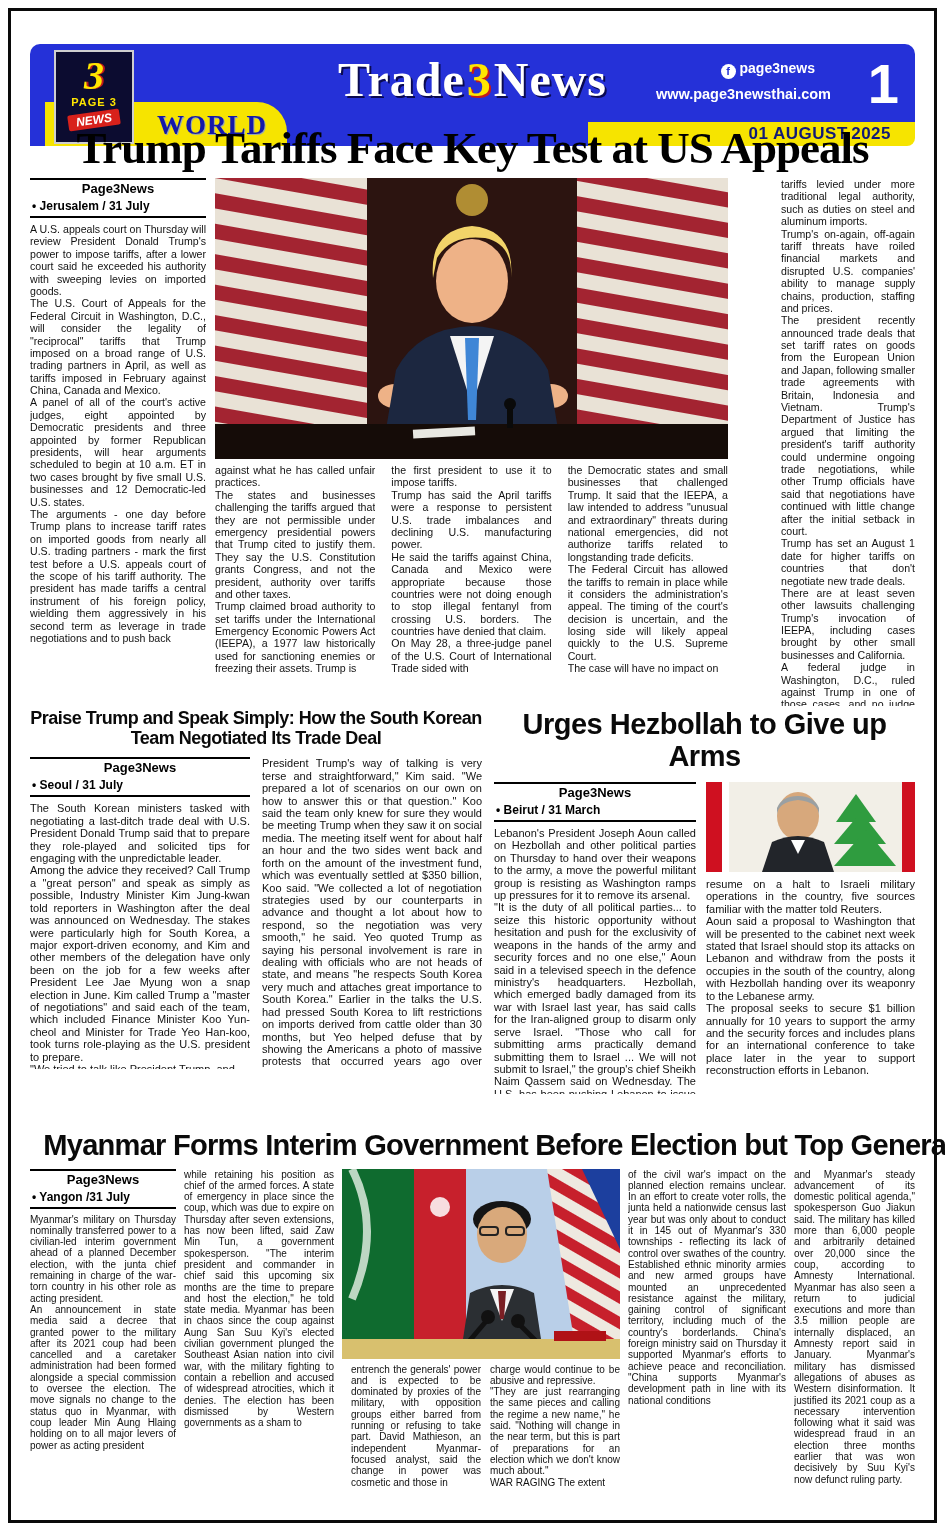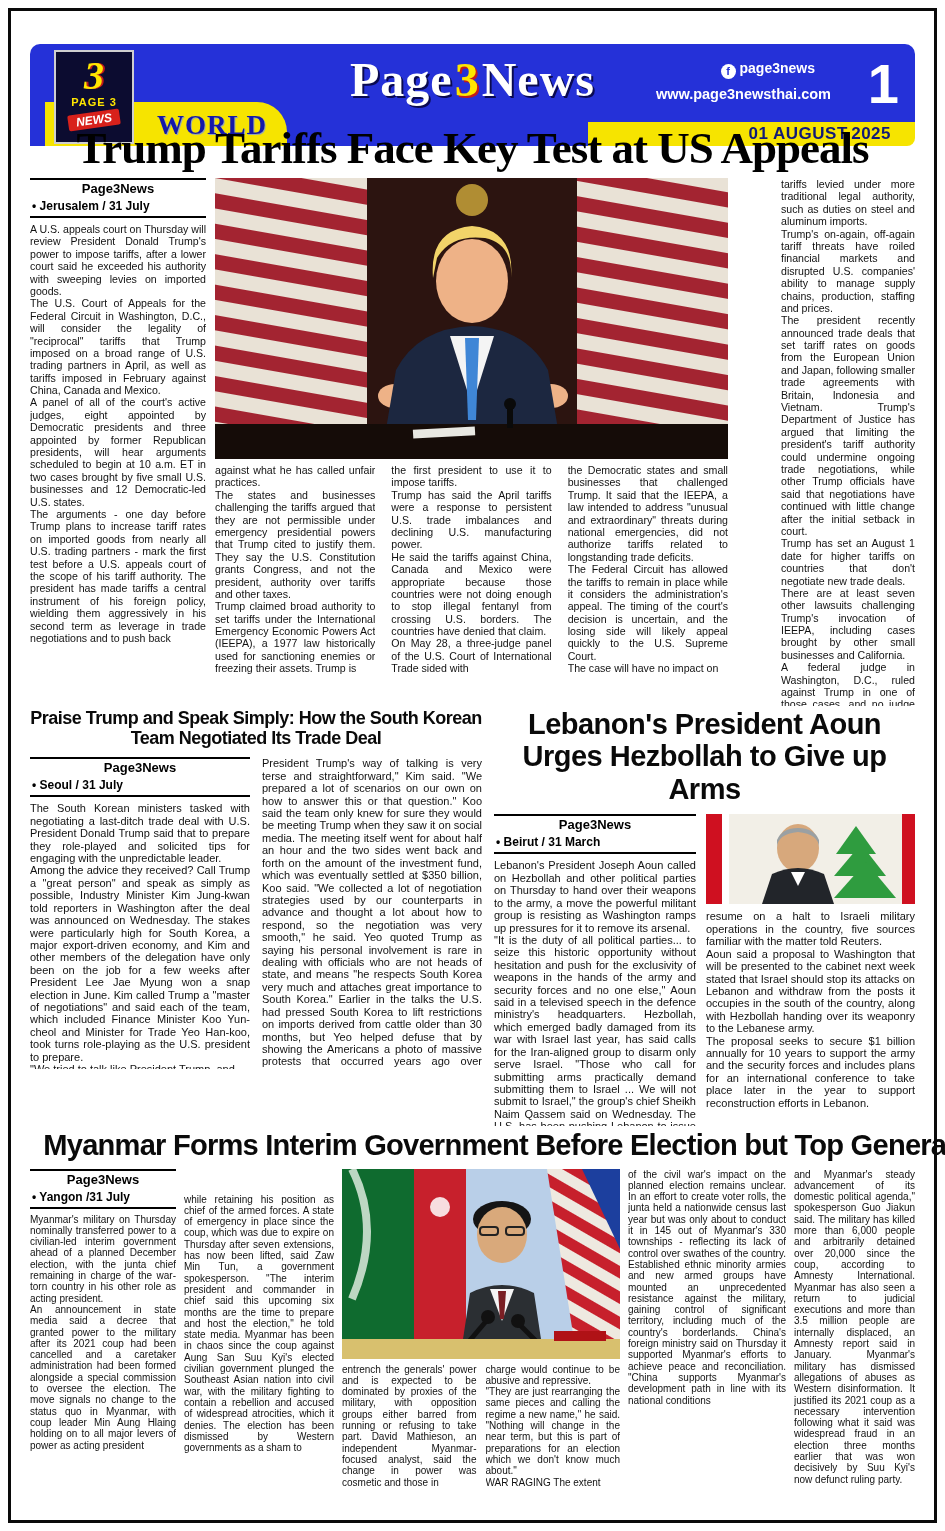--- a/index.html
+++ b/index.html
@@ -68,23 +68,23 @@
   .l-cols{display:flex;gap:10px;margin-top:9px;height:312px;}
   .l-c1{width:202px;}
   .l-c2{flex:1;}
   .l-c2 .photo{margin-bottom:6px;}
 
   
   .mya{position:absolute;left:30px;top:1128px;width:885px;}
   .m-head{font-size:30px;letter-spacing:-.8px;white-space:nowrap;transform:scaleX(.97);transform-origin:center;}
   .m-cols{display:flex;gap:8px;margin-top:7px;height:352px;}
   .m-c1{width:146px;}
-  .m-c2{width:150px;margin-top:25px;}
+  .m-c2{width:150px;}
   .m-mid{width:278px;display:flex;flex-direction:column;}
-  .m-sub{display:flex;gap:9px;margin-top:5px;flex:1;}
+  .m-sub{display:flex;gap:9px;margin-top:5px;flex:1;margin-left:9px;}
   .m-sub .vcol{flex:1;}
   .m-c5{width:158px;align-items:flex-end;}
   .m-c6{flex:1;}
 </style>
 </head>
 <body>
 
 <div class="sheet">
   <div class="frame"></div>
 
@@ -93,21 +93,21 @@
     <div class="h-strip-blue"></div>
     <div class="h-strip-yellow"><span>01 AUGUST,2025</span></div>
     <div class="world-tab">
       <div class="world-txt">WORLD</div>
     </div>
     <div class="logo">
       <div class="logo-3">3</div>
       <div class="logo-page3">PAGE 3</div>
       <div class="logo-news">NEWS</div>
     </div>
-    <div class="masthead"><span>Page</span><span class="m3">3</span><span>News</span></div>
+    <div class="masthead"><span>Trade</span><span class="m3">3</span><span>News</span></div>
     <div class="social"><span class="fb-icon">f</span><span>page3news</span></div>
     <div class="website">www.page3newsthai.com</div>
     <div class="pagenum">1</div>
   </div>
 
   <div class="headline1">Trump Tariffs Face Key Test at US Appeals Court</div>
 
   <div class="art1">
     <div class="a1c1 vcol">
       <div class="byline">
@@ -188,21 +188,20 @@
 "We tried to talk like President Trump, and</div>
       </div>
       <div class="vcol">
         <div class="txt txt-b">President Trump's way of talking is very terse and straightforward," Kim said. "We prepared a lot of scenarios on our own on how to answer this or that question." Koo said the team only knew for sure they would be meeting Trump when they saw it on social media. The meeting itself went for about half an hour and the two sides went back and forth on the amount of the investment fund, which was eventually settled at $350 billion, Koo said. "We collected a lot of negotiation strategies used by our counterparts in advance and thought a lot about how to respond, so the negotiation was very smooth," he said. Yeo quoted Trump as saying his personal involvement is rare in dealing with officials who are not heads of state, and means "he respects South Korea very much and attaches great importance to South Korea." Earlier in the talks the U.S. had pressed South Korea to lift restrictions on imports derived from cattle older than 30 months, but Yeo helped defuse that by showing the Americans a photo of massive protests that occurred years ago over concerns about mad cow disease.</div>
       </div>
     </div>
   </div>
 
   <div class="leb">
     <div class="sub-head l-head">
-      <div>Lebanon's President Aoun</div>
       <div>Urges Hezbollah to Give up Arms</div>
     </div>
     <div class="l-cols">
       <div class="l-c1 vcol">
         <div class="byline">
           <div class="src">Page3News</div>
           <div class="dl">• Beirut /  31 March</div>
         </div>
         <div class="txt txt-b">Lebanon's President Joseph Aoun called on Hezbollah and other political parties on Thursday to hand over their weapons to the army, a move the powerful militant group is resisting as Washington ramps up pressures for it to remove its arsenal.
 "It is the duty of all political parties... to seize this historic opportunity without hesitation and push for the exclusivity of weapons in the hands of the army and security forces and no one else," Aoun said in a televised speech in the defence ministry's headquarters. Hezbollah, which emerged badly damaged from its war with Israel last year, has said calls for the Iran-aligned group to disarm only serve Israel. "Those who call for submitting arms practically demand submitting them to Israel ... We will not submit to Israel," the group's chief Sheikh Naim Qassem said on Wednesday. The U.S. has been pushing Lebanon to issue a formal cabinet decision committing to disarm Hezbollah before talks can</div>

